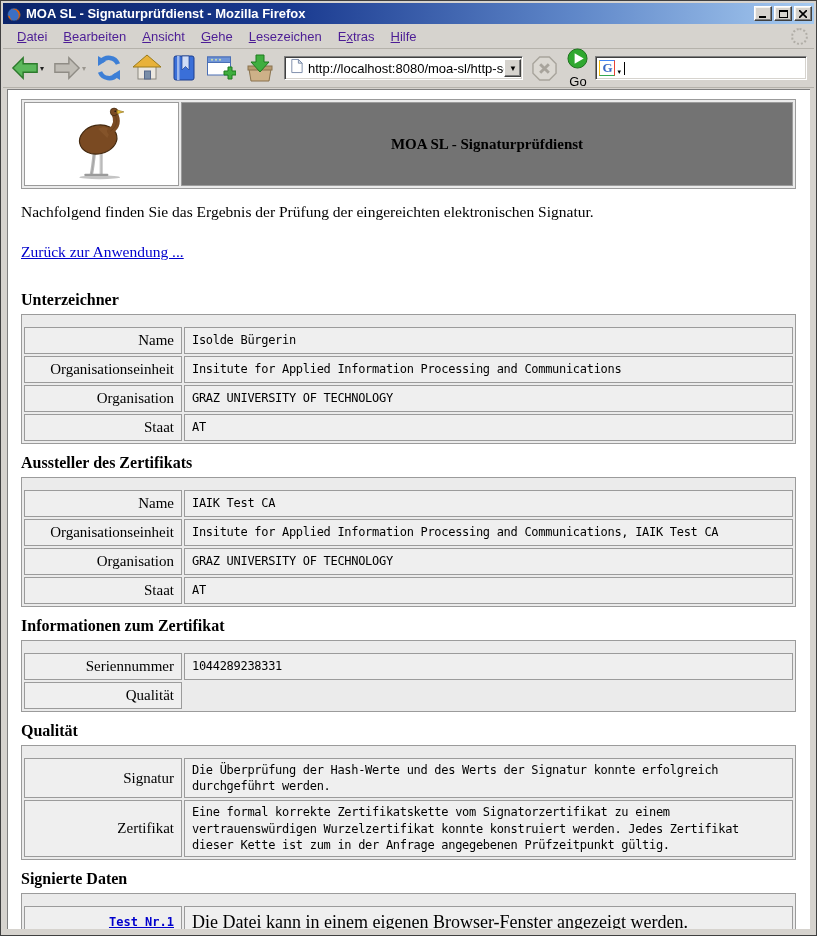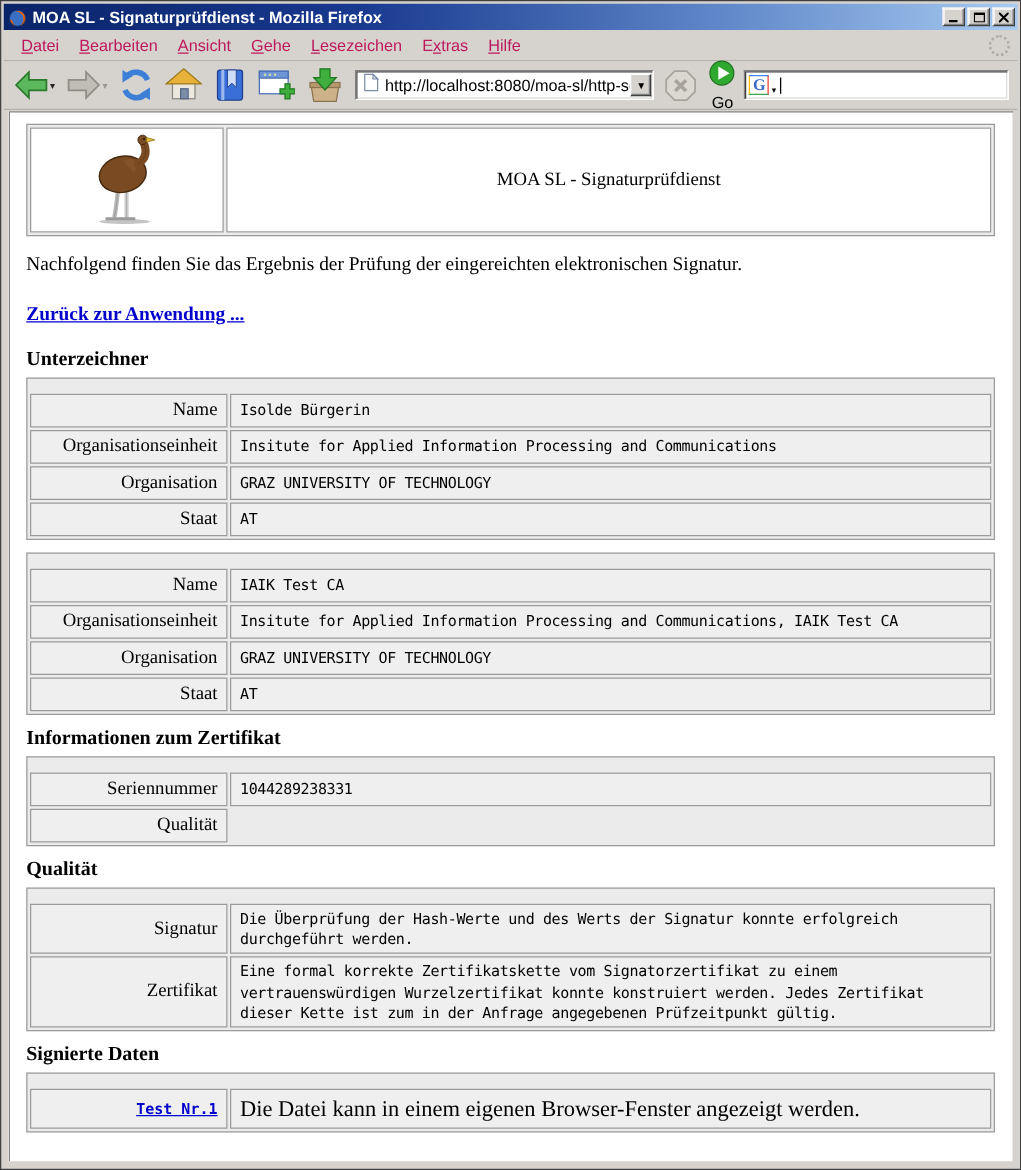--- a/index.html
+++ b/index.html
@@ -17,21 +17,21 @@
   .win-title { flex:1; color:#fff; font-weight:bold; font-size:13px; white-space:nowrap; overflow:hidden; }
   .win-controls { display:flex; gap:2px; }
   .win-btn { width:18px; height:15px; background:#d6d3ce; border:1px solid;
              border-color:#ffffff #404040 #404040 #ffffff;
              box-shadow:inset -1px -1px 0 #808080, inset 1px 1px 0 #f4f2ee;
              display:flex; align-items:center; justify-content:center; cursor:default; }
   .win-btn svg { display:block; }
 
   
   .menubar { height:25px; flex:0 0 25px; display:flex; align-items:center;
-             padding:0 6px; font-size:13px; color:#be185d;
+             padding:0 6px; font-size:13px; color:#4c1d95;
              border-bottom:1px solid #b5b2ab; background:#d6d3ce; }
   .menu-item { padding:3px 8px; white-space:nowrap; }
   .throbber { margin-left:auto; width:17px; height:17px; border:2px dotted #b0ada6;
               border-radius:50%; }
 
   
   .toolbar { height:39px; flex:0 0 39px; display:flex; align-items:center; gap:3px;
              padding:0 5px; background:#d6d3ce; border-bottom:1px solid #b5b2ab; }
   .tool-btn { height:32px; display:flex; align-items:center; justify-content:center;
               padding:1px 2px; background:transparent; border:1px solid transparent; }
@@ -65,27 +65,27 @@
   
   .content-frame { flex:1; padding:1px 4px 4px 4px; background:#d6d3ce; min-height:0; }
   .page { height:100%; background:#fff; overflow:hidden;
           box-shadow:inset 1px 1px 0 #808080;
           padding:10px 14px; font-family:"Liberation Serif",serif; color:#000; }
 
   .banner { display:flex; gap:2px; border:1px solid #9b9b9b; background:#ebebeb;
             padding:2px; height:90px; margin-bottom:14px; }
   .banner-bird { flex:0 0 155px; background:#fff; border:1px solid #9b9b9b;
                  display:flex; align-items:center; justify-content:center; }
-  .banner-name { flex:1; background:#ffffff; border:1px solid #9b9b9b;
+  .banner-name { flex:1; background:#737373; border:1px solid #9b9b9b;
                  display:flex; align-items:center; justify-content:center;
-                 font-weight:normal; font-size:15px; }
+                 font-weight:bold; font-size:15px; }
 
   .intro { font-size:15.5px; margin:4px 0 22px 0; }
   .page-link { color:#0000cc; text-decoration:underline; font-size:15.5px; cursor:pointer; }
-  .link-row { margin-bottom:18px;font-weight:bold; }
+  .link-row { margin-bottom:30px; }
 
   .section-heading { font-weight:bold; font-size:16px; margin:0 0 5px 0;font-family:Liberation Serif, serif; }
   .dtable { border:1px solid #9b9b9b; background:#ebebeb; padding:2px;
             padding-top:12px; display:flex; flex-direction:column; gap:2px;
             margin-bottom:10px; }
   .drow { display:flex; gap:2px; }
   .dcell { border:1px solid #9b9b9b; background:#efefef; }
   .dlabel { flex:0 0 158px; display:flex; align-items:center; justify-content:flex-end;
             text-align:right; padding:3px 7px; font-size:15px; min-height:27px; }
   .dvalue { flex:1; display:flex; align-items:center; padding:3px 7px; min-height:27px;
@@ -276,20 +276,21 @@
                 <div class="dcell dlabel">Organisation</div>
                 <div class="dcell dvalue">GRAZ UNIVERSITY OF TECHNOLOGY</div>
               </div>
               <div class="drow">
                 <div class="dcell dlabel">Staat</div>
                 <div class="dcell dvalue">AT</div>
               </div>
             </div>
           </div>
           <div>
+            <div class="section-heading">Aussteller des Zertifikats</div>
             <div class="dtable">
               <div class="drow">
                 <div class="dcell dlabel">Name</div>
                 <div class="dcell dvalue">IAIK Test CA</div>
               </div>
               <div class="drow">
                 <div class="dcell dlabel">Organisationseinheit</div>
                 <div class="dcell dvalue">Insitute for Applied Information Processing and Communications, IAIK Test CA</div>
               </div>
               <div class="drow">

